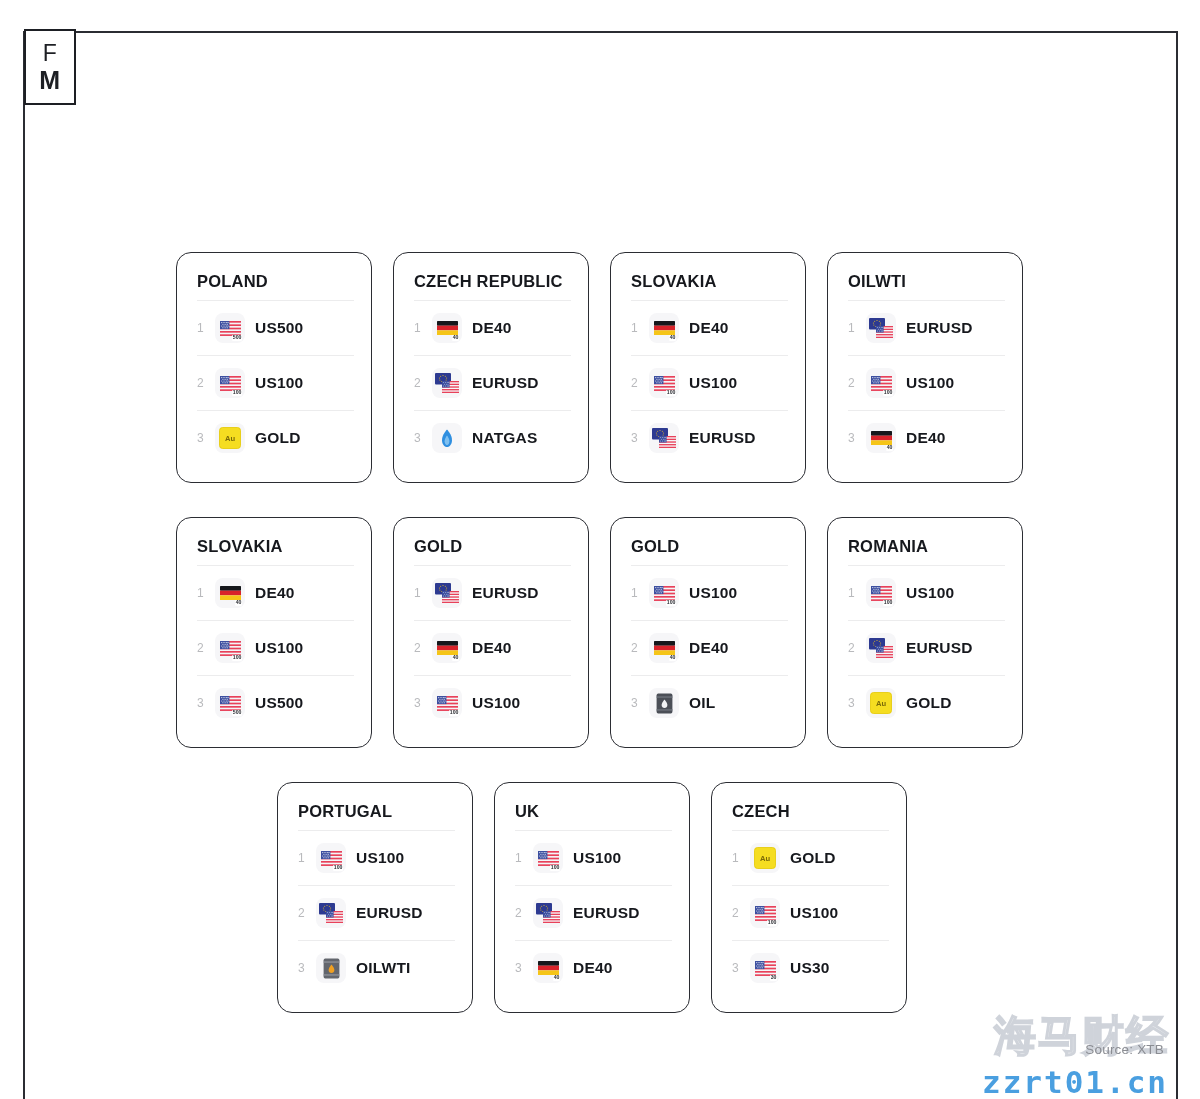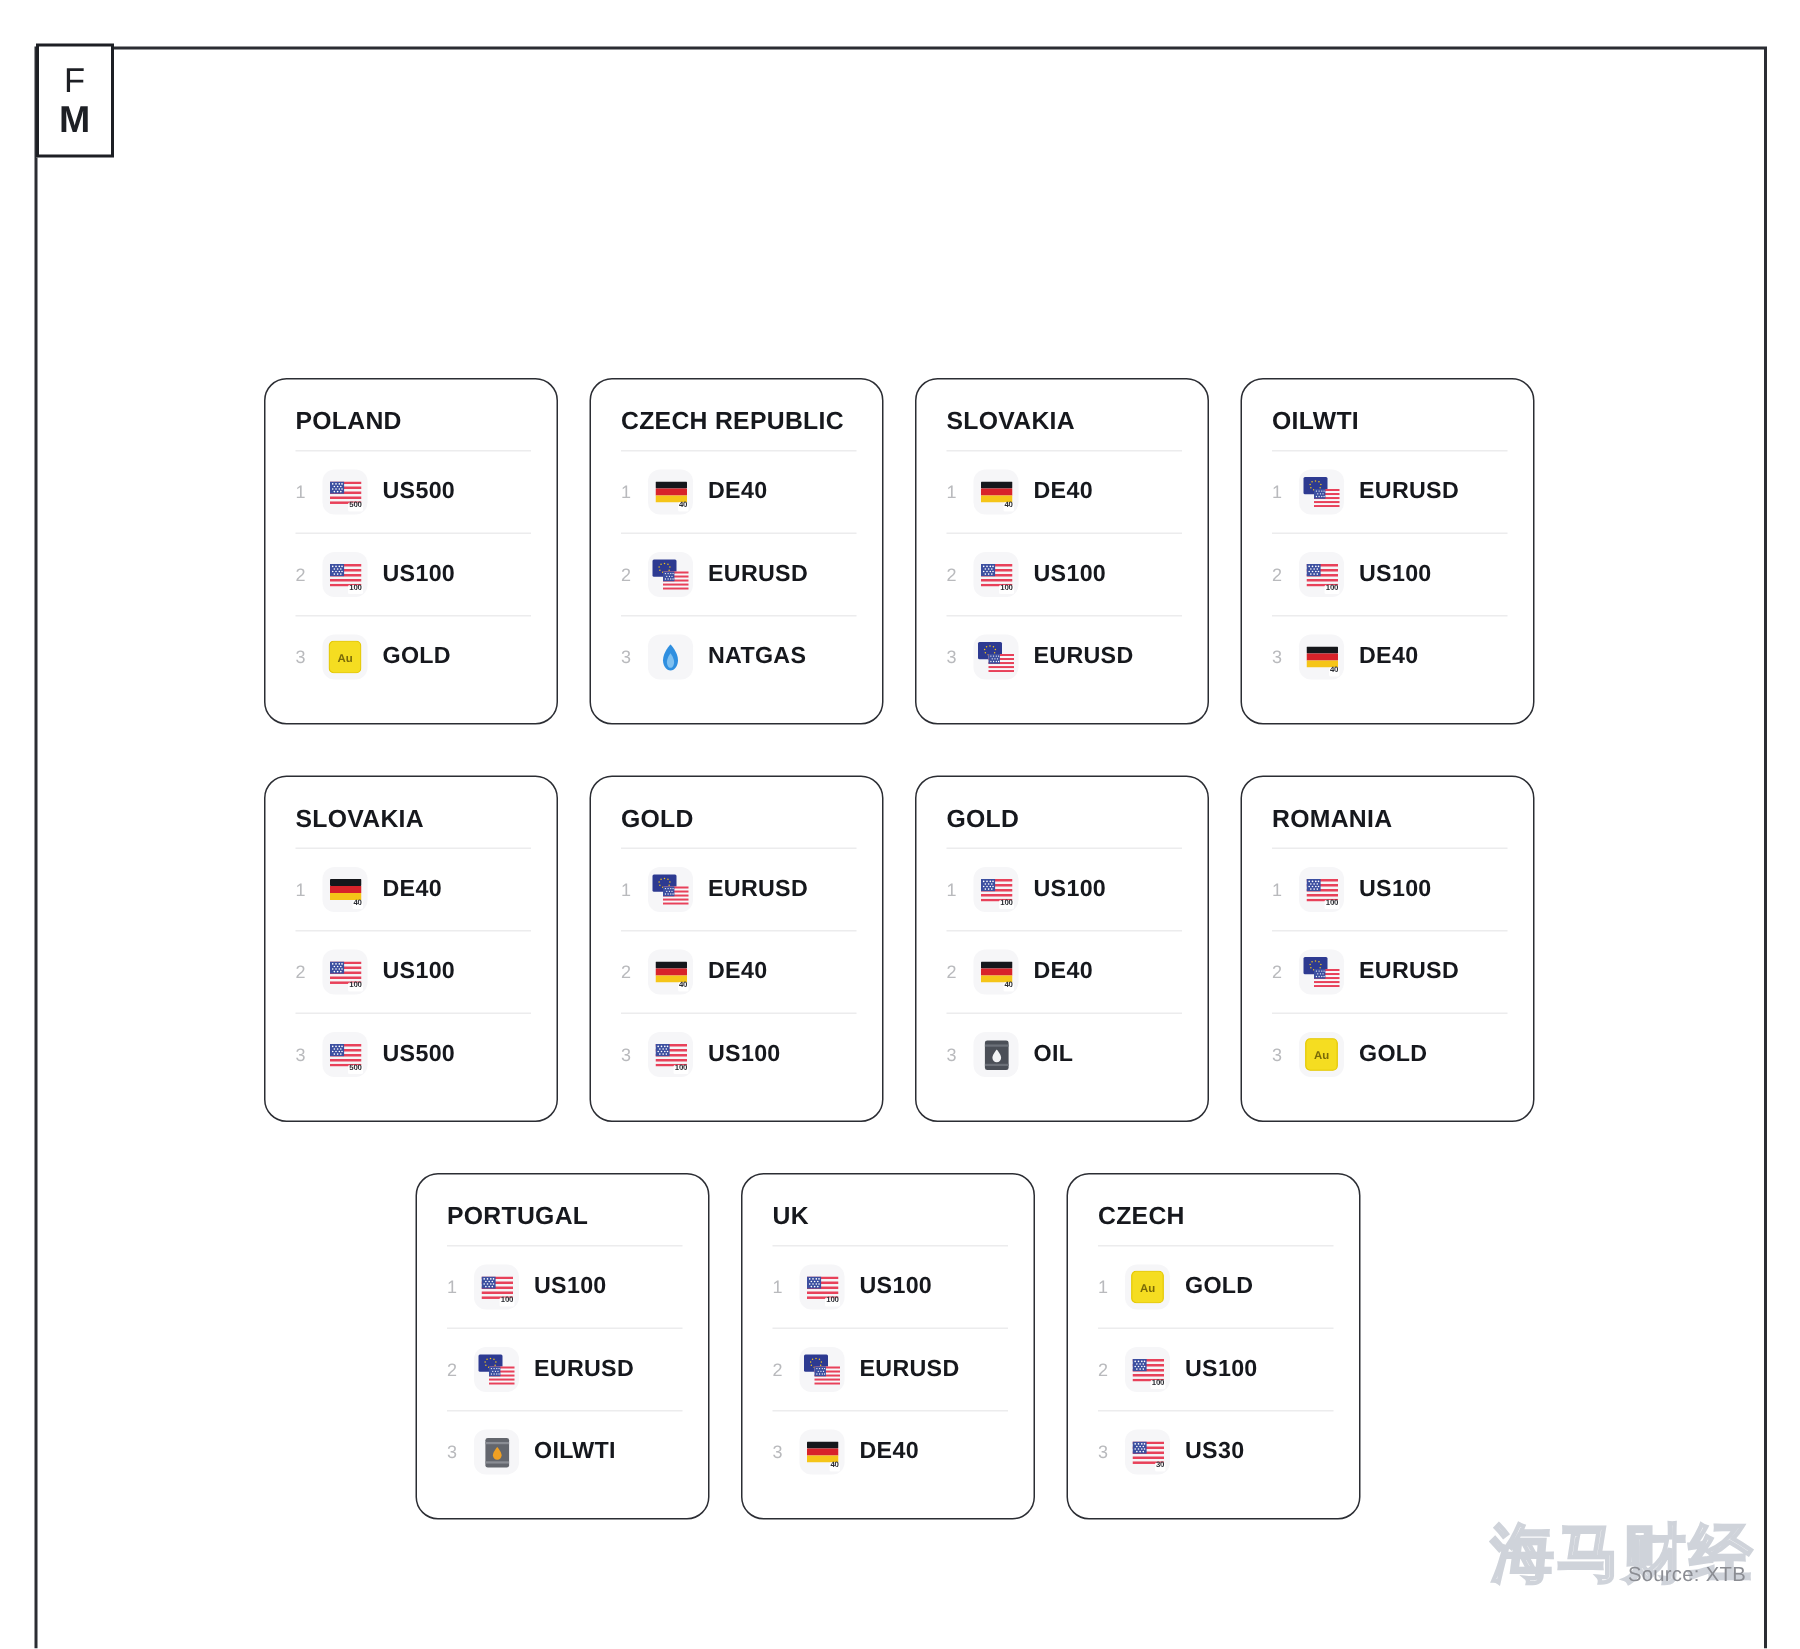--- a/index.html
+++ b/index.html
@@ -1163,14 +1163,15 @@
               <span class="badge-num">30</span>
             </span>
             <span class="sym-label">US30</span>
           </div>
         </div>
       </div>
     </div>
 
   <div id="wm-cn">海马财经</div>
   <div id="source">Source: XTB</div>
+  <div id="wm-url">zzrt01.cn</div>
 
 </div>
 
 </body></html>

